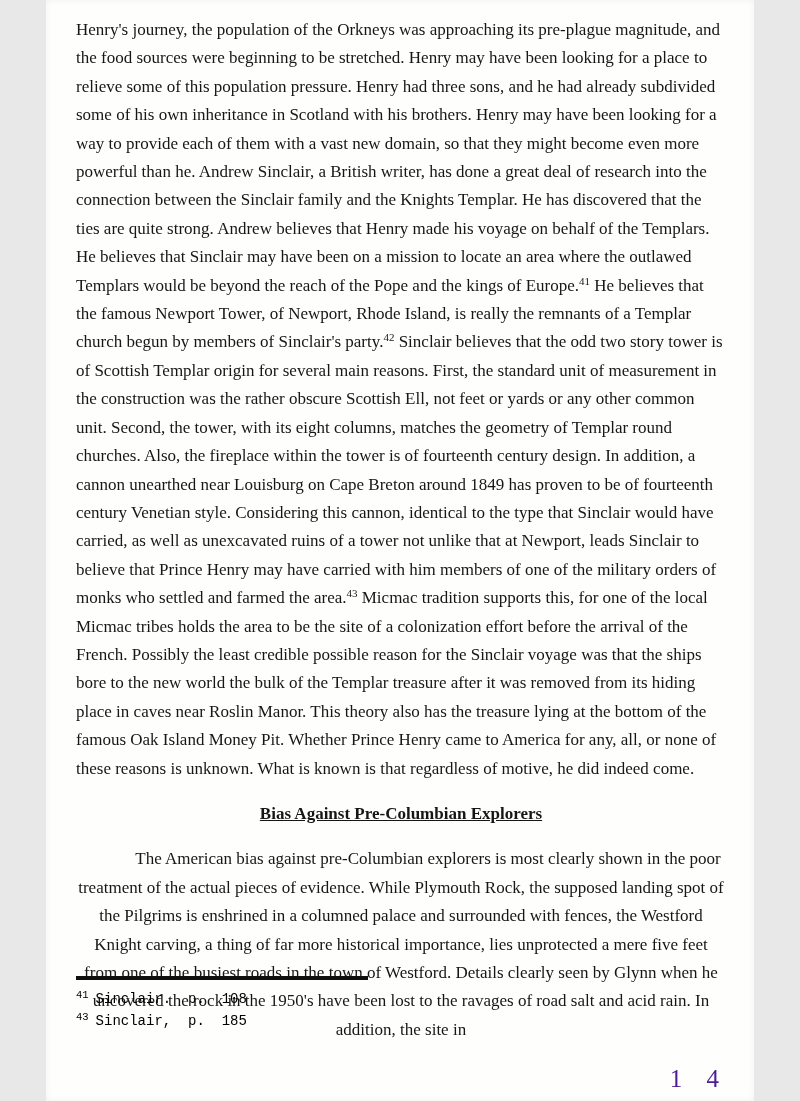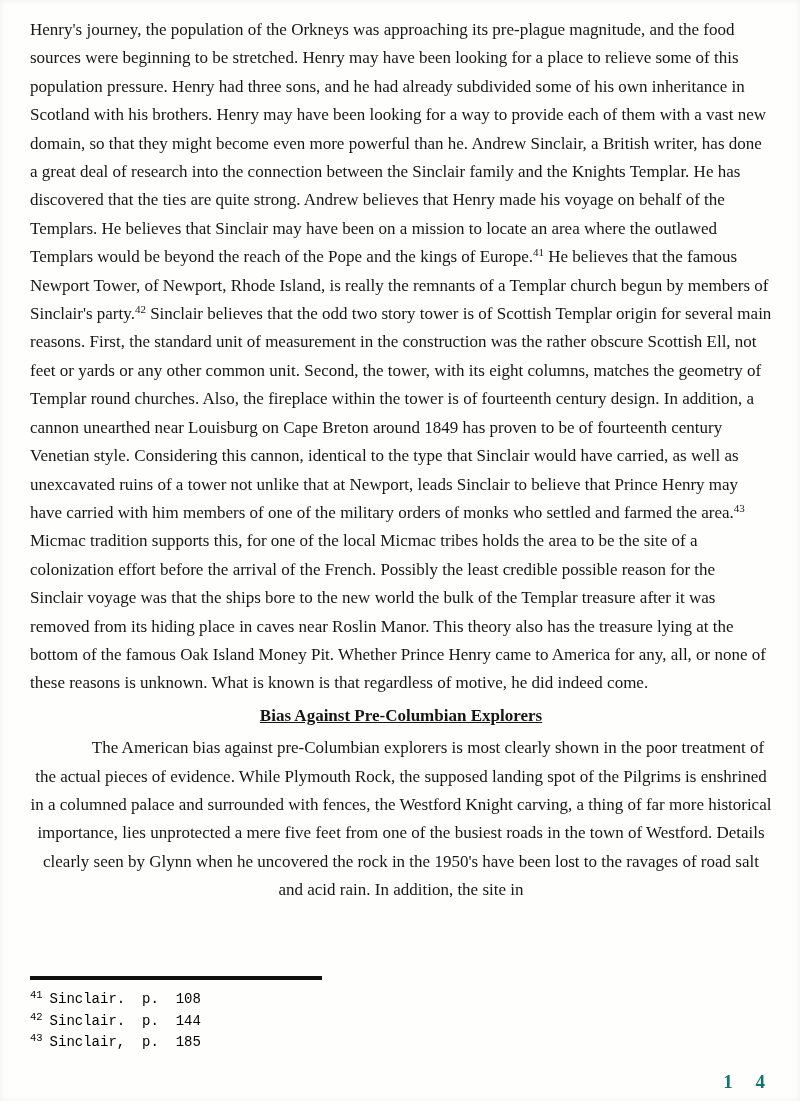--- a/index.html
+++ b/index.html
@@ -2,21 +2,21 @@
 <html><head>
 <meta charset="utf-8">
 <style>
   html, body {
     margin: 0;
     padding: 0;
     background: #e8e8e8;
   }
   .page {
     position: relative;
-    width: 800px;
+    width: 708px;
     height: 1101px;
     margin: 0 auto;
     background: #fefefd;
     color: #161616;
     font-family: "Liberation Serif", serif;
     overflow: hidden;
     box-shadow: inset 0 0 6px rgba(0,0,0,0.06);
   }
   .body-text {
     position: absolute;
@@ -33,21 +33,21 @@
   .para.indent {
     text-indent: 54px;
     text-align: center;
   }
   .body-text sup {
     font-size: 11px;
     line-height: 0;
     vertical-align: 6px;
   }
   .heading {
-    margin: 4px;
+    margin: 17px;
     text-align: center;
     font-size: 17px;
     line-height: 28.4px;
     font-weight: bold;
     text-decoration: underline;
   }
   .footnote-block {
     position: absolute;
     left: 30px;
     top: 976px;
@@ -69,25 +69,24 @@
   .footnote sup {
     font-size: 10.5px;
     line-height: 0;
     vertical-align: 5px;
     margin-right: 7px;
   }
   .page-number {
     position: absolute;
     right: 26px;
     bottom: 8px;
-    font-size: 19px;
+    font-size: 25px;
     letter-spacing: 9px;
-    color: #0f766e;
+    color: #4c1d95;
     font-family: "Liberation Serif", serif;
-    font-weight: bold;
   }
 </style>
 </head>
 <body>
 
 <div class="page">
 
   <div class="body-text">
 
     <p class="para"><span>Henry's journey, the population of the Orkneys was approaching its pre-plague magnitude, and the food sources were beginning to be stretched. Henry may have been looking for a place to relieve some of this population pressure. Henry had three sons, and he had already subdivided some of his own inheritance in Scotland with his brothers. Henry may have been looking for a way to provide each of them with a vast new domain, so that they might become even more powerful than he. Andrew Sinclair, a British writer, has done a great deal of research into the connection between the Sinclair family and the Knights Templar. He has discovered that the ties are quite strong. Andrew believes that Henry made his voyage on behalf of the Templars. He believes that Sinclair may have been on a mission to locate an area where the outlawed Templars would be beyond the reach of the Pope and the kings of Europe.</span><sup>41</sup><span> He believes that the famous Newport Tower, of Newport, Rhode Island, is really the remnants of a Templar church begun by members of Sinclair's party.</span><sup>42</sup><span> Sinclair believes that the odd two story tower is of Scottish Templar origin for several main reasons. First, the standard unit of measurement in the construction was the rather obscure Scottish Ell, not feet or yards or any other common unit. Second, the tower, with its eight columns, matches the geometry of Templar round churches. Also, the fireplace within the tower is of fourteenth century design. In addition, a cannon unearthed near Louisburg on Cape Breton around 1849 has proven to be of fourteenth century Venetian style. Considering this cannon, identical to the type that Sinclair would have carried, as well as unexcavated ruins of a tower not unlike that at Newport, leads Sinclair to believe that Prince Henry may have carried with him members of one of the military orders of monks who settled and farmed the area.</span><sup>43</sup><span> Micmac tradition supports this, for one of the local Micmac tribes holds the area to be the site of a colonization effort before the arrival of the French. Possibly the least credible possible reason for the Sinclair voyage was that the ships bore to the new world the bulk of the Templar treasure after it was removed from its hiding place in caves near Roslin Manor. This theory also has the treasure lying at the bottom of the famous Oak Island Money Pit. Whether Prince Henry came to America for any, all, or none of these reasons is unknown. What is known is that regardless of motive, he did indeed come.</span></p>
@@ -96,20 +95,19 @@
 
     <p class="para indent">The American bias against pre-Columbian explorers is most clearly shown in the poor treatment of the actual pieces of evidence. While Plymouth Rock, the supposed landing spot of the Pilgrims is enshrined in a columned palace and surrounded with fences, the Westford Knight carving, a thing of far more historical importance, lies unprotected a mere five feet from one of the busiest roads in the town of Westford. Details clearly seen by Glynn when he uncovered the rock in the 1950's have been lost to the ravages of road salt and acid rain. In addition, the site in</p>
 
   </div>
 
   <div class="footnote-block">
     <div class="footnote-rule"></div>
 
     <div class="footnote"><sup>41</sup><span>Sinclair.  p.  108</span></div>
 
-    <div class="footnote"><sup>42</sup><span>Sinclair.  p.  144</span></div>
 
     <div class="footnote"><sup>43</sup><span>Sinclair,  p.  185</span></div>
   </div>
 
   <div class="page-number">1 4</div>
 
 </div>
 
 </body></html>

